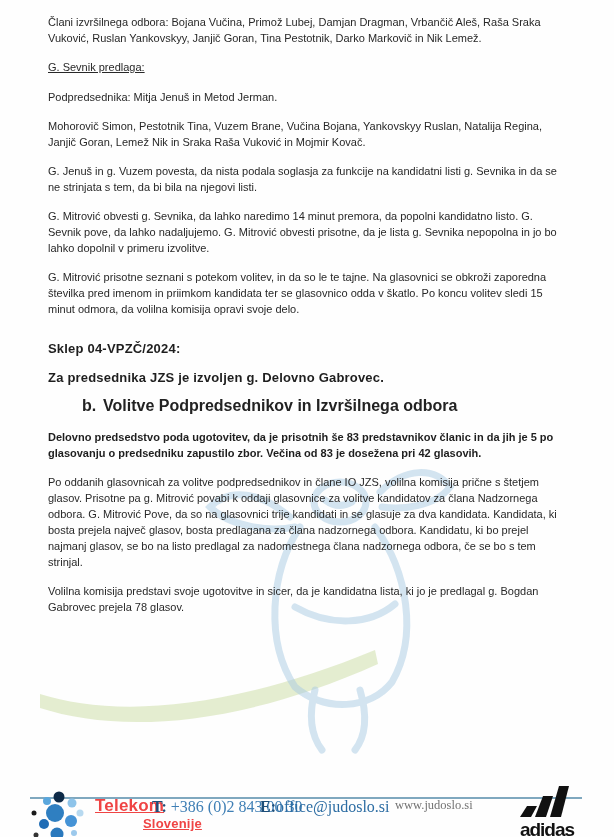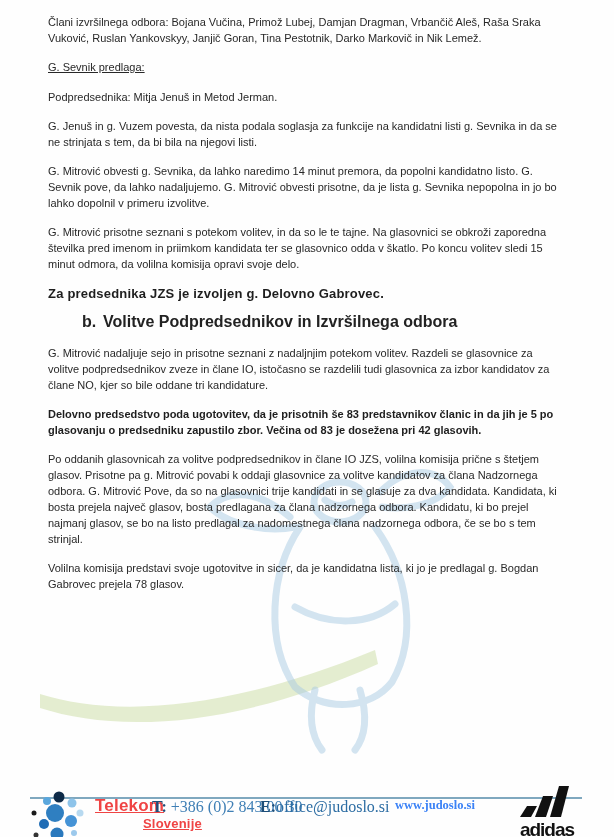--- a/index.html
+++ b/index.html
@@ -29,21 +29,21 @@
   .footer{position:absolute;left:0;right:0;bottom:0;height:60px;z-index:2;}
   .footer-divider{position:absolute;left:30px;right:32px;bottom:38px;height:2px;background:#7fa8bf;}
   .telekom-logo{position:absolute;left:22px;top:14px;width:70px;height:60px;}
   .telekom-text{position:absolute;left:95px;top:20px;color:#ef4444;line-height:1;text-decoration:underline;}
   .telekom-line1{font-size:17px;font-weight:bold;letter-spacing:.2px;}
   .telekom-line2{font-size:13px;font-weight:bold;margin-top:3px;letter-spacing:.2px;margin-left:48px;}
   .footer-item{position:absolute;top:21px;font-family:"Liberation Serif",serif;font-size:16px;white-space:nowrap;}
   .footer-phone{left:152px;color:#3f7fb5;}
   .footer-email{left:260px;color:#2d6da3;}
   .footer-label{font-weight:bold;color:#1d4e79;}
-  .footer-web{left:395px;color:#3b82f6;font-weight:bold;font-size:12.5px;}
+  .footer-web{left:395px;color:#737373;font-weight:normal;font-size:12.5px;}
   .adidas-logo{position:absolute;left:516px;top:7px;width:64px;height:58px;}
 </style>
 </head>
 <body>
 
 <div class="page">
 
   <svg class="watermark" viewBox="0 0 440 350" aria-hidden="true">
     <path d="M0,262 C70,284 180,282 335,218 L338,232 C190,298 75,300 0,276 Z" fill="#c6da9a" opacity="0.45"></path>
     <g fill="none" stroke="#a9cbe3" stroke-width="7" stroke-linecap="round" opacity="0.5">
@@ -55,28 +55,29 @@
       <path d="M275,258 C268,285 272,305 282,318"></path>
       <path d="M320,258 C328,285 325,305 315,318"></path>
       <path d="M285,68 q13,10 27,2"></path>
     </g>
   </svg>
 
   <div class="doc">
     <p class="para">Člani izvršilnega odbora: Bojana Vučina, Primož Lubej, Damjan Dragman, Vrbančič Aleš, Raša Sraka Vuković, Ruslan Yankovskyy, Janjič Goran, Tina Pestotnik, Darko Markovič in Nik Lemež.</p>
     <p class="underline-line">G. Sevnik predlaga:</p>
     <p class="para">Podpredsednika: Mitja Jenuš in Metod Jerman.</p>
+    <p class="para">Mohorovič Simon, Pestotnik Tina, Vuzem Brane, Vučina Bojana, Yankovskyy Ruslan, Natalija Regina, Janjič Goran, Lemež Nik in Sraka Raša Vuković in Mojmir Kovač.</p>
     <p class="para">G. Jenuš in g. Vuzem povesta, da nista podala soglasja za funkcije na kandidatni listi g. Sevnika in da se ne strinjata s tem, da bi bila na njegovi listi.</p>
     <p class="para">G. Mitrović obvesti g. Sevnika, da lahko naredimo 14 minut premora, da popolni kandidatno listo. G. Sevnik pove, da lahko nadaljujemo. G. Mitrović obvesti prisotne, da je lista g. Sevnika nepopolna in jo bo lahko dopolnil v primeru izvolitve.</p>
     <p class="para">G. Mitrović prisotne seznani s potekom volitev, in da so le te tajne. Na glasovnici se obkroži zaporedna številka pred imenom in priimkom kandidata ter se glasovnico odda v škatlo. Po koncu volitev sledi 15 minut odmora, da volilna komisija opravi svoje delo.</p>
+    <p class="heading heading-first">Sklep 04-VPZČ/2024:</p>
     <p class="heading">Za predsednika JZS je izvoljen g. Delovno Gabrovec.</p>
     <p class="subheading">
       <span class="sub-label">b.</span><span>Volitve Podpredsednikov in Izvršilnega odbora</span>
     </p>
-    <p class="para">G. Mitrović nadaljuje sejo in prisotne seznani z nadaljnjim potekom volitev. Razdeli se glasovnice za volitve podpredsednikov zveze in člane IO, istočasno se razdelili tudi glasovnica za izbor kandidatov za člane NO, kjer so bile oddane tri kandidature.</p>
     <p class="para bold-para">Delovno predsedstvo poda ugotovitev, da je prisotnih še 83 predstavnikov članic in da jih je 5 po glasovanju o predsedniku zapustilo zbor. Večina od 83 je dosežena pri 42 glasovih.</p>
     <p class="para">Po oddanih glasovnicah za volitve podpredsednikov in člane IO JZS, volilna komisija prične s štetjem glasov. Prisotne pa g. Mitrović povabi k oddaji glasovnice za volitve kandidatov za člana Nadzornega odbora. G. Mitrović Pove, da so na glasovnici trije kandidati in se glasuje za dva kandidata. Kandidata, ki bosta prejela največ glasov, bosta predlagana za člana nadzornega odbora. Kandidatu, ki bo prejel najmanj glasov, se bo na listo predlagal za nadomestnega člana nadzornega odbora, če se bo s tem strinjal.</p>
     <p class="para">Volilna komisija predstavi svoje ugotovitve in sicer, da je kandidatna lista, ki jo je predlagal g. Bogdan Gabrovec prejela 78 glasov.</p>
   </div>
 
   <div class="footer">
     <div class="footer-divider"></div>
 
     <svg class="telekom-logo" viewBox="0 0 70 60" aria-hidden="true">
       <circle cx="12" cy="22" r="2.5" fill="#1a1a1a"></circle>

